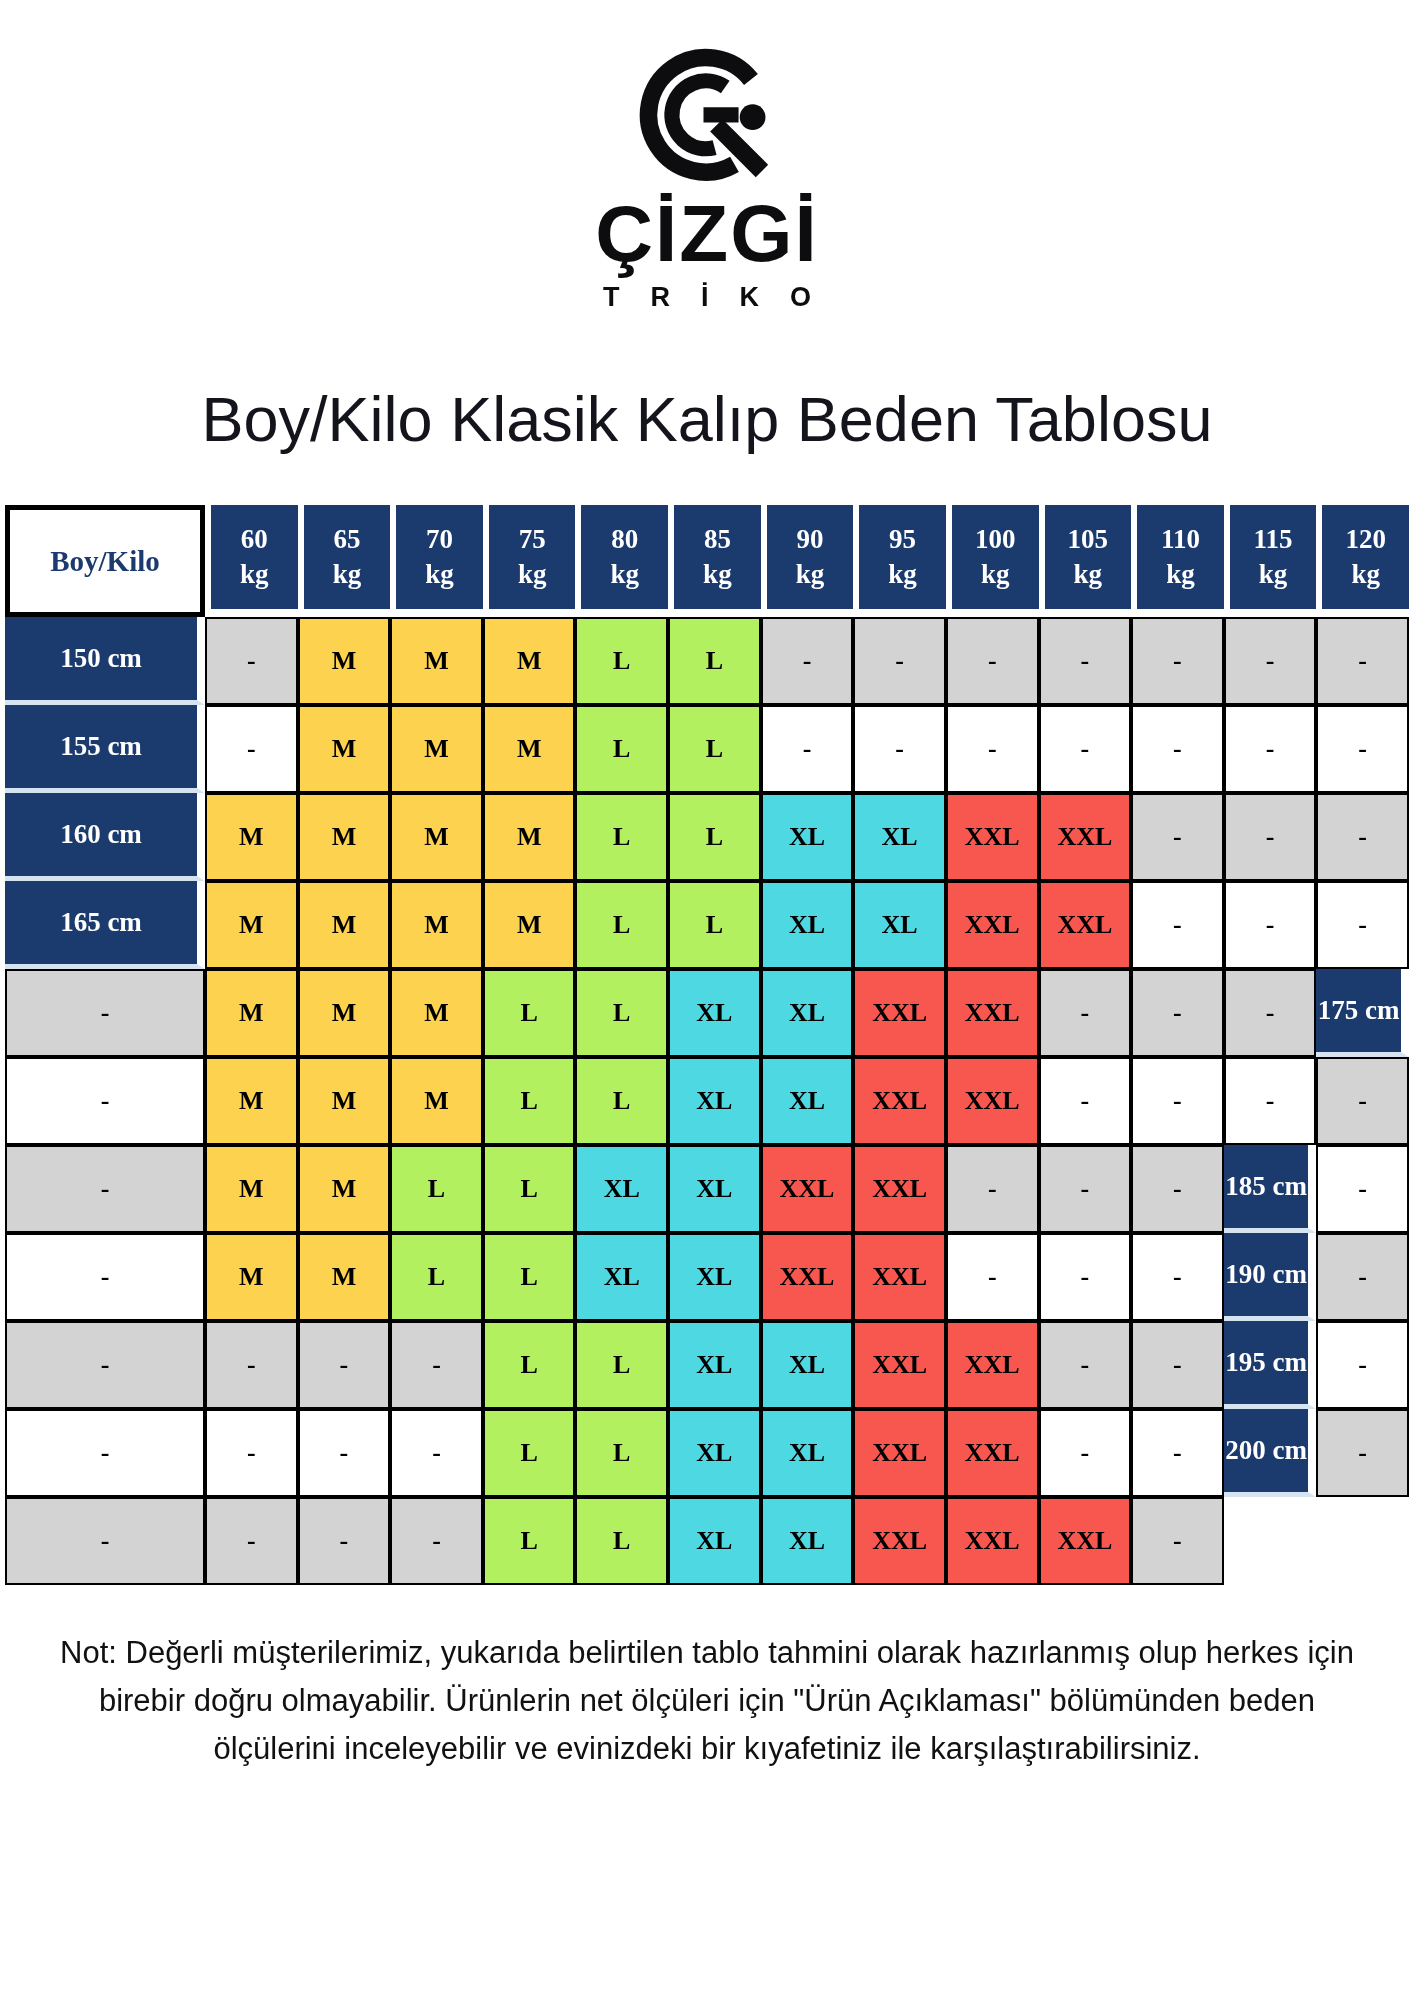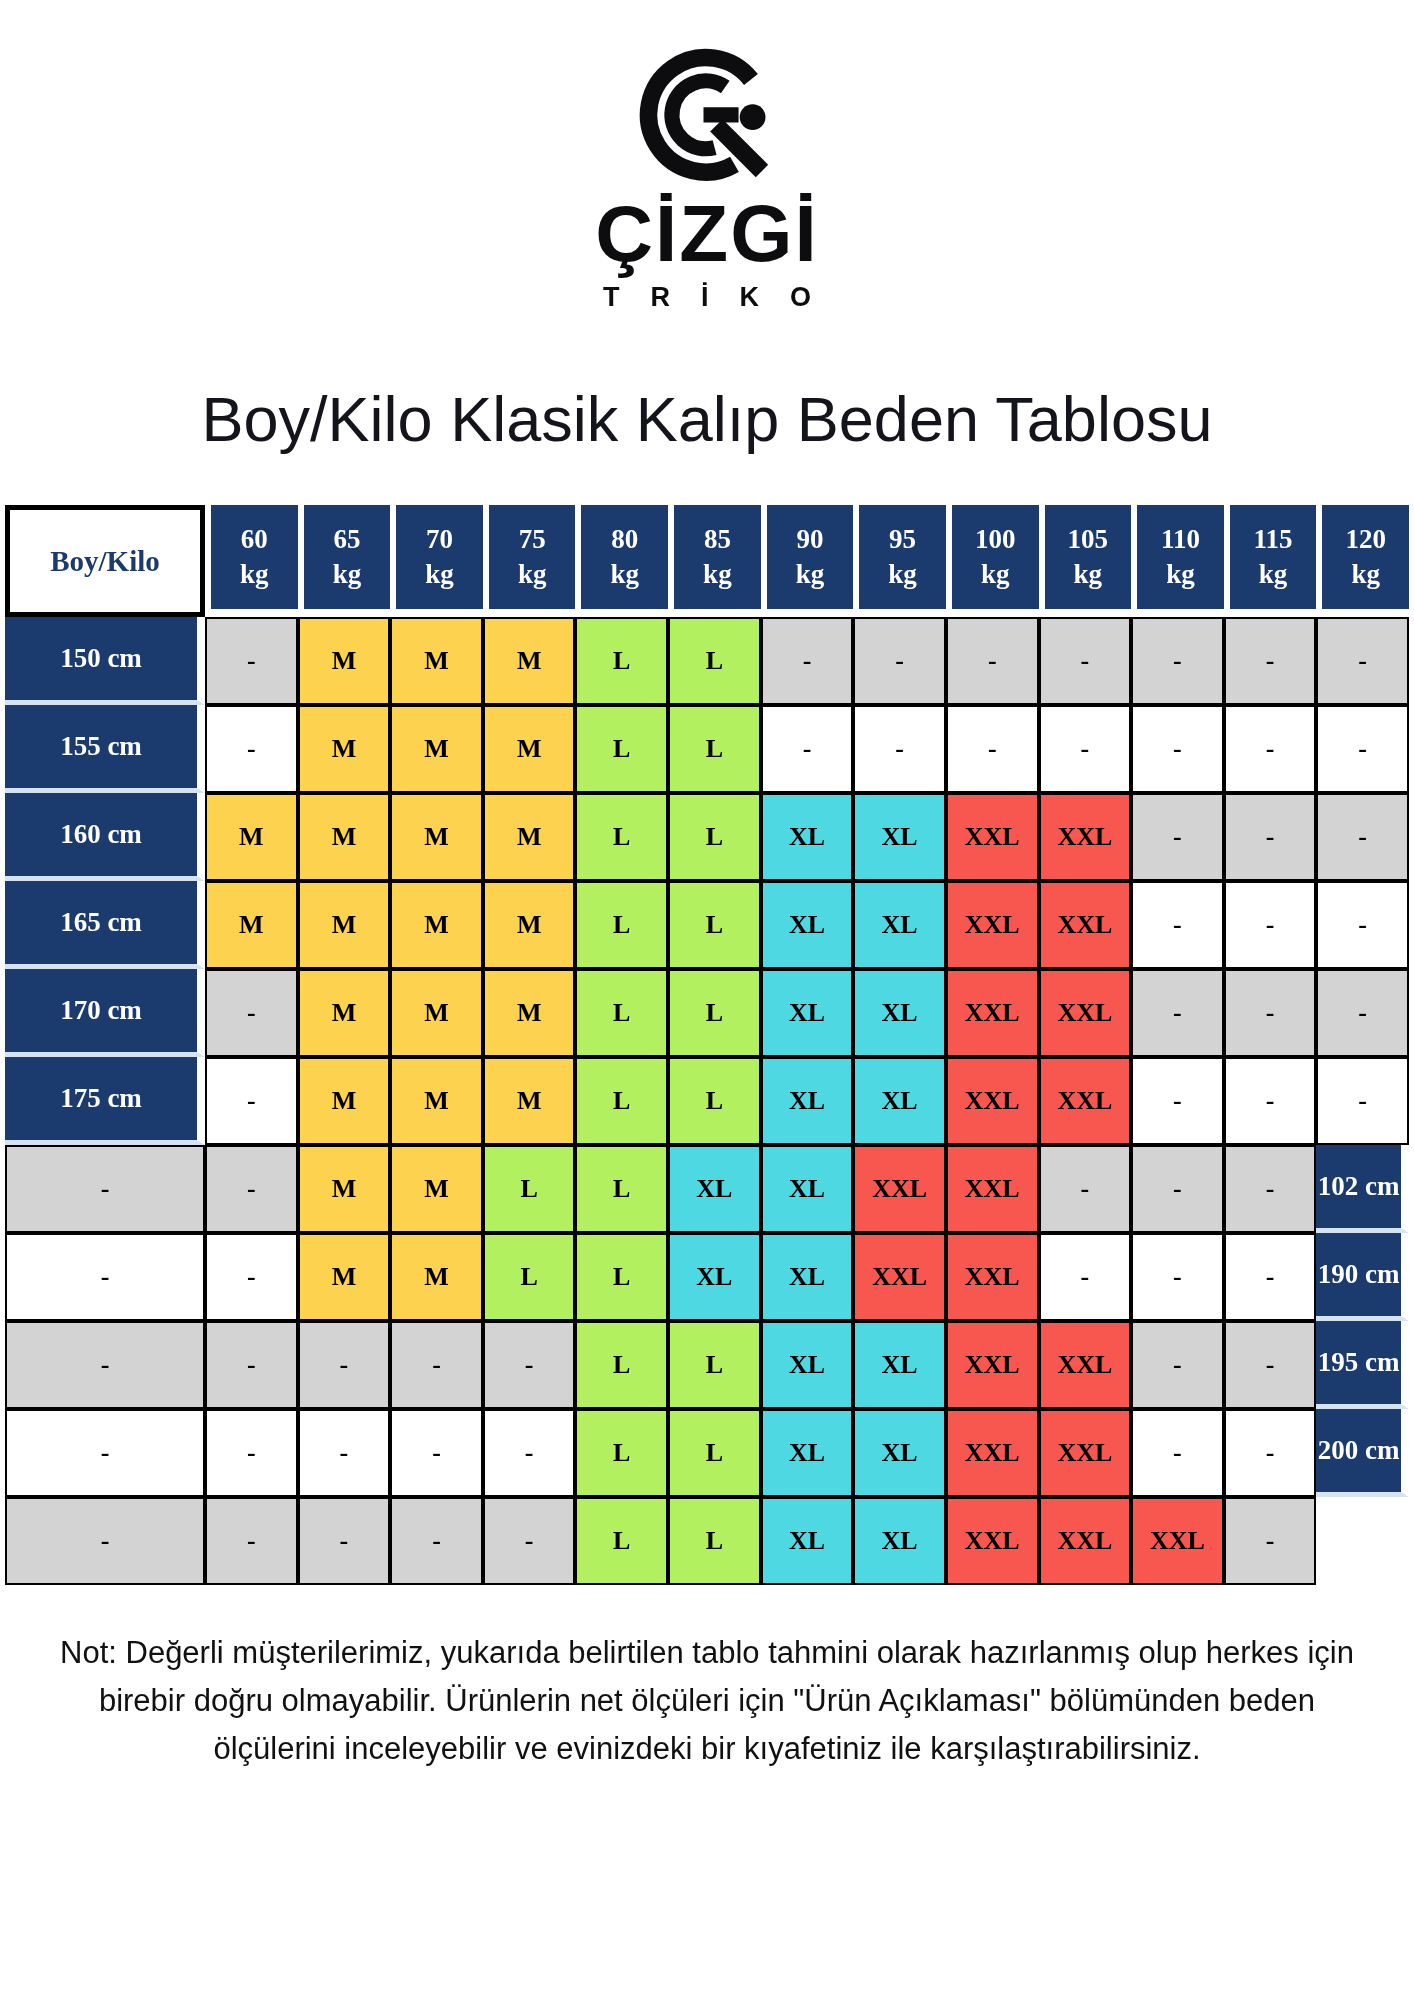--- a/index.html
+++ b/index.html
@@ -231,21 +231,20 @@
       <div class="cell dcell" style="background: rgb(252, 210, 78);">M</div>
       <div class="cell dcell" style="background: rgb(178, 240, 95);">L</div>
       <div class="cell dcell" style="background: rgb(178, 240, 95);">L</div>
       <div class="cell dcell" style="background: rgb(78, 217, 226);">XL</div>
       <div class="cell dcell" style="background: rgb(78, 217, 226);">XL</div>
       <div class="cell dcell" style="background: rgb(247, 87, 79);">XXL</div>
       <div class="cell dcell" style="background: rgb(247, 87, 79);">XXL</div>
       <div class="cell dcell" style="background: rgb(255, 255, 255);">-</div>
       <div class="cell dcell" style="background: rgb(255, 255, 255);">-</div>
       <div class="cell dcell" style="background: rgb(255, 255, 255);">-</div>
-      <div class="cell rlabel">170 cm</div>
       <div class="cell dcell" style="background: rgb(211, 211, 211);">-</div>
       <div class="cell dcell" style="background: rgb(252, 210, 78);">M</div>
       <div class="cell dcell" style="background: rgb(252, 210, 78);">M</div>
       <div class="cell dcell" style="background: rgb(252, 210, 78);">M</div>
       <div class="cell dcell" style="background: rgb(178, 240, 95);">L</div>
       <div class="cell dcell" style="background: rgb(178, 240, 95);">L</div>
       <div class="cell dcell" style="background: rgb(78, 217, 226);">XL</div>
       <div class="cell dcell" style="background: rgb(78, 217, 226);">XL</div>
       <div class="cell dcell" style="background: rgb(247, 87, 79);">XXL</div>
       <div class="cell dcell" style="background: rgb(247, 87, 79);">XXL</div>
@@ -272,21 +271,21 @@
       <div class="cell dcell" style="background: rgb(252, 210, 78);">M</div>
       <div class="cell dcell" style="background: rgb(178, 240, 95);">L</div>
       <div class="cell dcell" style="background: rgb(178, 240, 95);">L</div>
       <div class="cell dcell" style="background: rgb(78, 217, 226);">XL</div>
       <div class="cell dcell" style="background: rgb(78, 217, 226);">XL</div>
       <div class="cell dcell" style="background: rgb(247, 87, 79);">XXL</div>
       <div class="cell dcell" style="background: rgb(247, 87, 79);">XXL</div>
       <div class="cell dcell" style="background: rgb(211, 211, 211);">-</div>
       <div class="cell dcell" style="background: rgb(211, 211, 211);">-</div>
       <div class="cell dcell" style="background: rgb(211, 211, 211);">-</div>
-      <div class="cell rlabel">102 cm</div>
+      <div class="cell rlabel">185 cm</div>
       <div class="cell dcell" style="background: rgb(255, 255, 255);">-</div>
       <div class="cell dcell" style="background: rgb(255, 255, 255);">-</div>
       <div class="cell dcell" style="background: rgb(252, 210, 78);">M</div>
       <div class="cell dcell" style="background: rgb(252, 210, 78);">M</div>
       <div class="cell dcell" style="background: rgb(178, 240, 95);">L</div>
       <div class="cell dcell" style="background: rgb(178, 240, 95);">L</div>
       <div class="cell dcell" style="background: rgb(78, 217, 226);">XL</div>
       <div class="cell dcell" style="background: rgb(78, 217, 226);">XL</div>
       <div class="cell dcell" style="background: rgb(247, 87, 79);">XXL</div>
       <div class="cell dcell" style="background: rgb(247, 87, 79);">XXL</div>

